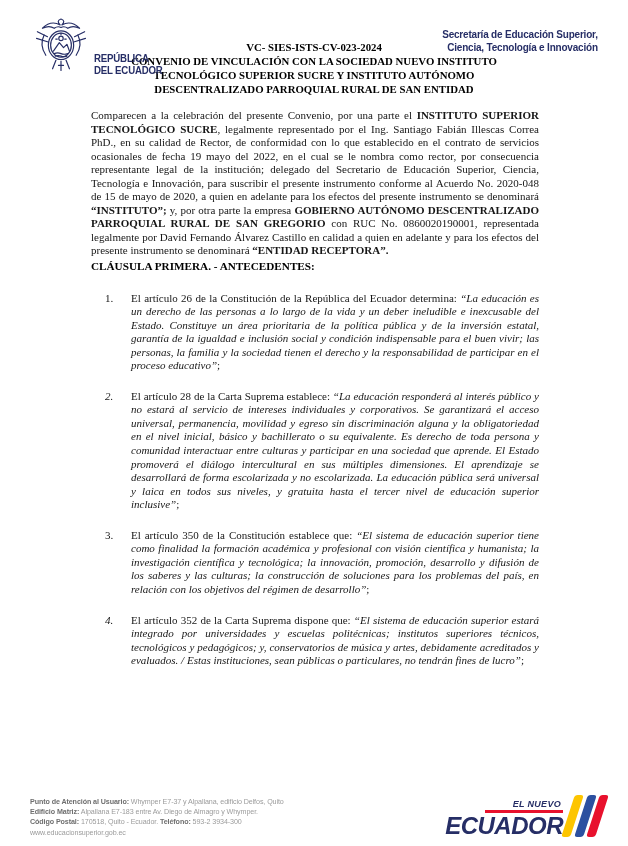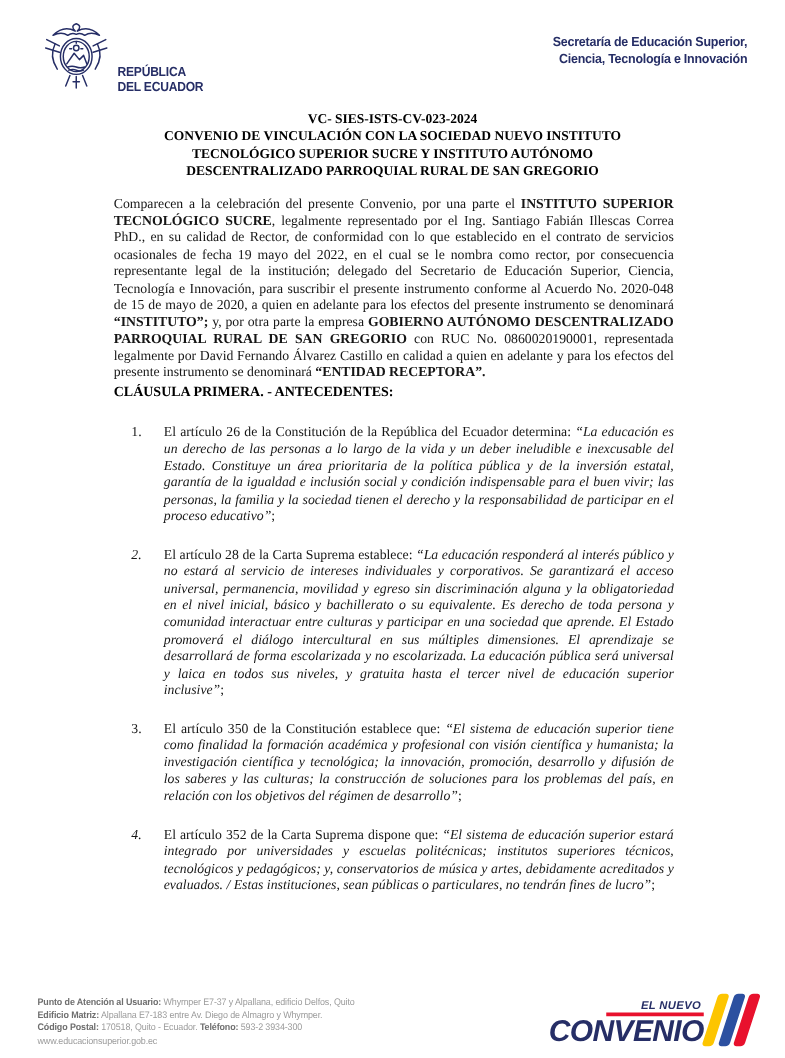--- a/index.html
+++ b/index.html
@@ -26,21 +26,21 @@
   }
   .secretariat{
     font-family:"Liberation Sans", sans-serif;
     font-weight:bold;color:var(--navy);
     font-size:10.5px;line-height:13px;letter-spacing:-0.2px;
     text-align:right;margin-top:12px;
     transform:scaleX(.95);transform-origin:right center;
   }
   
   .doc-title{
-    margin-top:88px;
+    margin-top:40px;
     text-align:center;font-weight:bold;
     font-size:10.8px;line-height:14px;color:#000;
   }
   
   .docbody{margin:13px 89px 0 91px;font-size:11px;line-height:13.55px;}
   .para{margin:0;text-align:justify;hyphens:none;}
   .b{font-weight:bold;}
   .i{font-style:italic;}
   .clause-heading{
     margin:2px 0 18px 0;font-weight:bold;font-size:11.2px;color:#000;
@@ -110,21 +110,21 @@
     <div class="secretariat">
       <div>Secretaría de Educación Superior,</div>
       <div>Ciencia, Tecnología e Innovación</div>
     </div>
   </div>
 
   <div class="doc-title">
     <div>VC- SIES-ISTS-CV-023-2024</div>
     <div>CONVENIO DE VINCULACIÓN CON LA SOCIEDAD NUEVO INSTITUTO</div>
     <div>TECNOLÓGICO SUPERIOR SUCRE Y INSTITUTO AUTÓNOMO</div>
-    <div>DESCENTRALIZADO PARROQUIAL RURAL DE SAN GREGORIO</div>
+    <div>DESCENTRALIZADO PARROQUIAL RURAL DE SAN ENTIDAD</div>
   </div>
 
   <div class="docbody">
     <p class="para"><span>Comparecen a la celebración del presente Convenio, por una parte el </span><span class="b">INSTITUTO SUPERIOR TECNOLÓGICO SUCRE</span><span>, legalmente representado por el Ing. Santiago Fabián Illescas Correa PhD., en su calidad de Rector, de conformidad con lo que establecido en el contrato de servicios ocasionales de fecha 19 mayo del 2022, en el cual se le nombra como rector, por consecuencia representante legal de la institución; delegado del Secretario de Educación Superior, Ciencia, Tecnología e Innovación, para suscribir el presente instrumento conforme al Acuerdo No. 2020-048 de 15 de mayo de 2020, a quien en adelante para los efectos del presente instrumento se denominará </span><span class="b">“INSTITUTO”;</span><span> y, por otra parte la empresa </span><span class="b">GOBIERNO AUTÓNOMO DESCENTRALIZADO PARROQUIAL RURAL DE SAN GREGORIO</span><span> con RUC No. 0860020190001, representada legalmente por David Fernando Álvarez Castillo en calidad a quien en adelante y para los efectos del presente instrumento se denominará </span><span class="b">“ENTIDAD RECEPTORA”.</span></p>
     <p class="clause-heading">CLÁUSULA PRIMERA. - ANTECEDENTES:</p>
     <div class="ant-list">
         <div class="ant-item">
           <div class="ant-num">1.</div>
           <div class="ant-text"><span>El artículo 26 de la Constitución de la República del Ecuador determina: </span><span class="i">“La educación es un derecho de las personas a lo largo de la vida y un deber ineludible e inexcusable del Estado. Constituye un área prioritaria de la política pública y de la inversión estatal, garantía de la igualdad e inclusión social y condición indispensable para el buen vivir; las personas, la familia y la sociedad tienen el derecho y la responsabilidad de participar en el proceso educativo”</span><span>;</span></div>
         </div>
@@ -147,21 +147,21 @@
     <div><span class="b">Punto de Atención al Usuario:</span><span> Whymper E7-37 y Alpallana, edificio Delfos, Quito</span></div>
     <div><span class="b">Edificio Matriz:</span><span> Alpallana E7-183 entre Av. Diego de Almagro y Whymper.</span></div>
     <div><span class="b">Código Postal:</span><span> 170518, Quito - Ecuador. </span><span class="b">Teléfono:</span><span> 593-2 3934-300</span></div>
     <div>www.educacionsuperior.gob.ec</div>
   </div>
 
   <div class="brand">
     <div class="brand-text">
       <div class="elnuevo">EL NUEVO</div>
       <div class="redline"></div>
-      <div class="ecuador">CONVENIO</div>
+      <div class="ecuador">ECUADOR</div>
     </div>
     <div class="slashes">
       <div class="slash s-yellow"></div>
       <div class="slash s-blue"></div>
       <div class="slash s-red"></div>
     </div>
   </div>
 
 </div>
 

